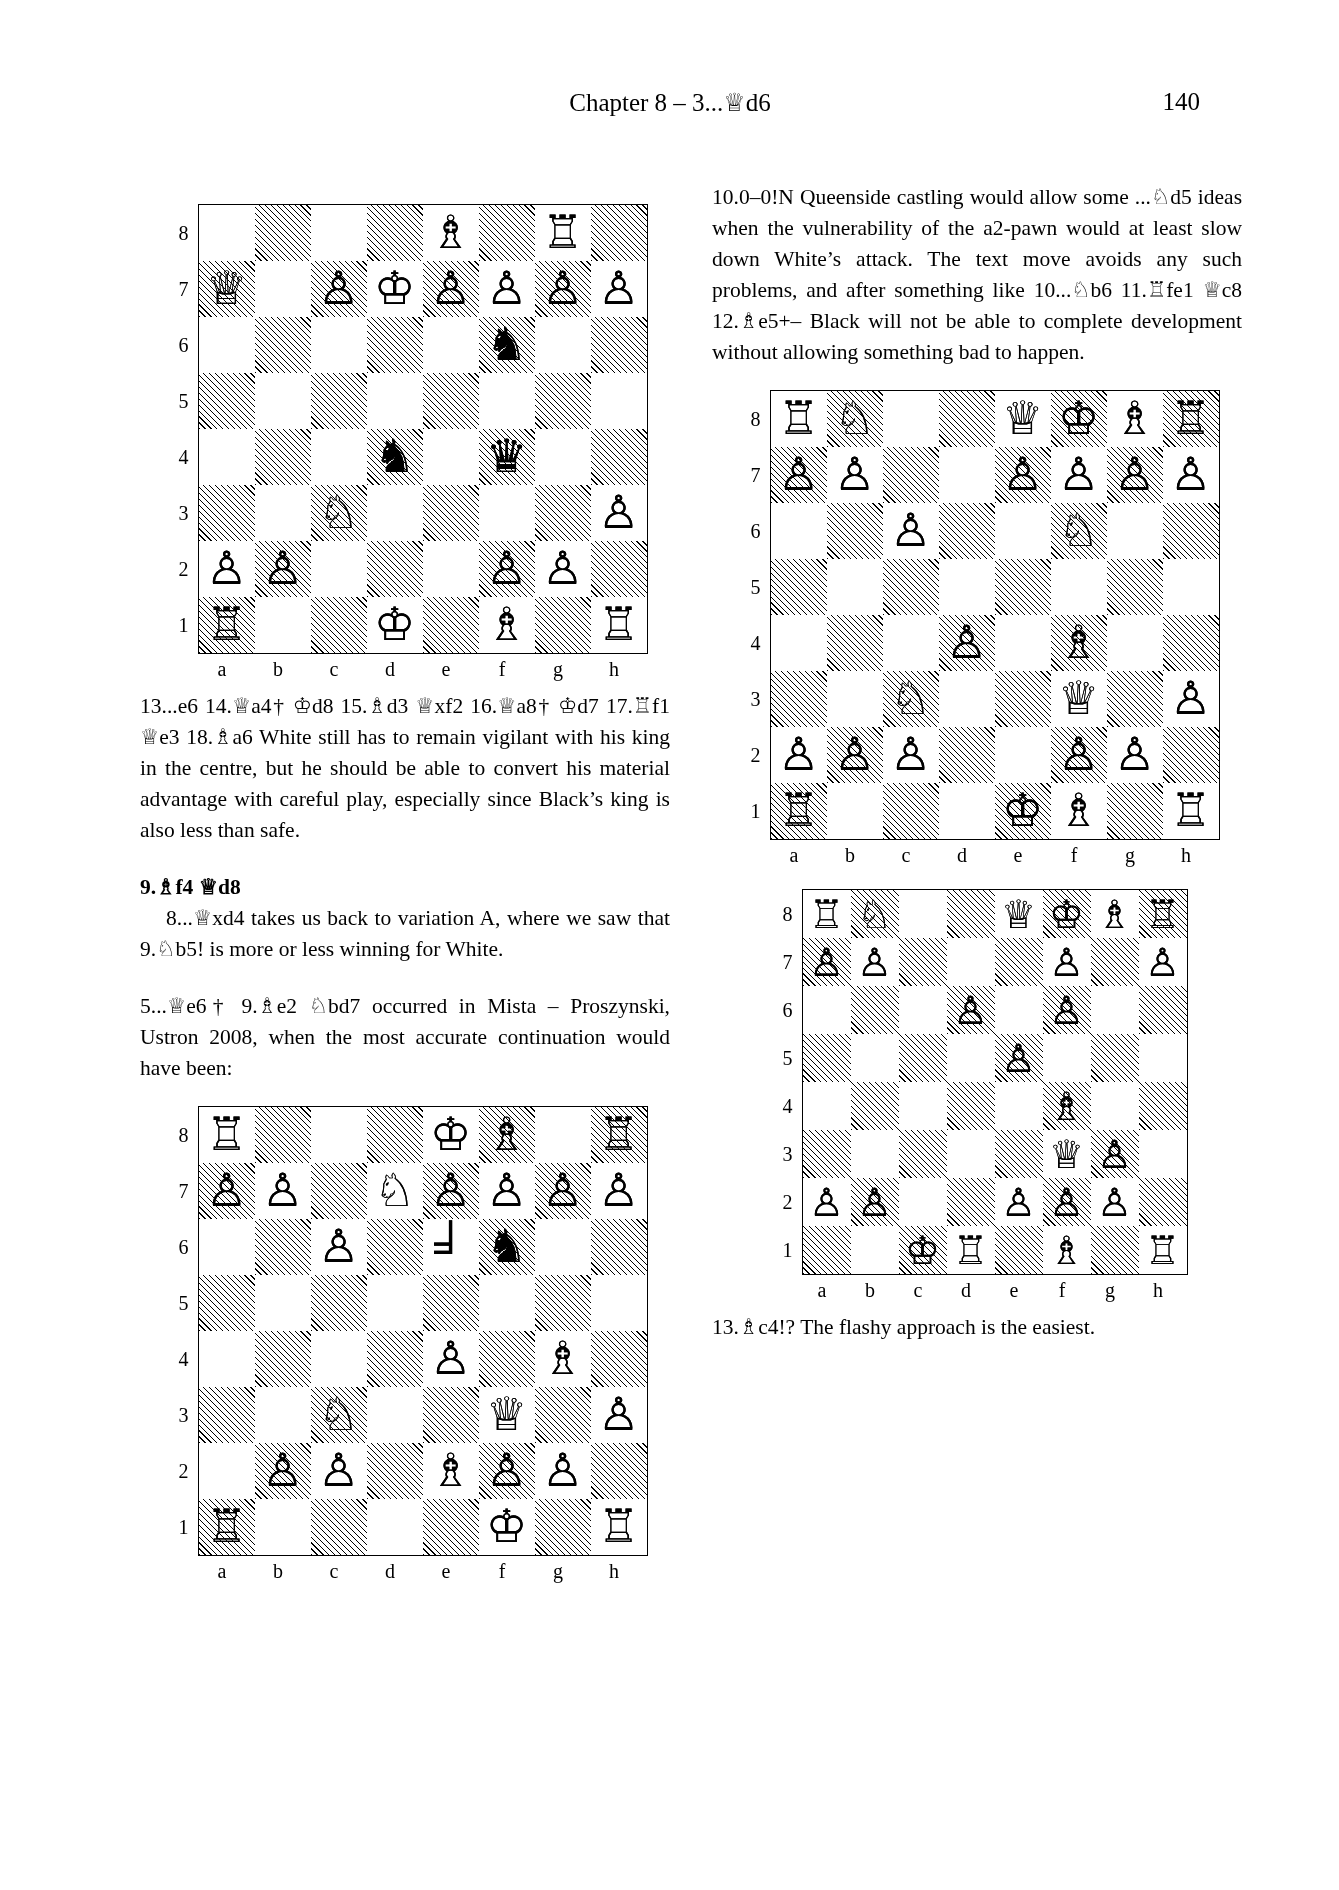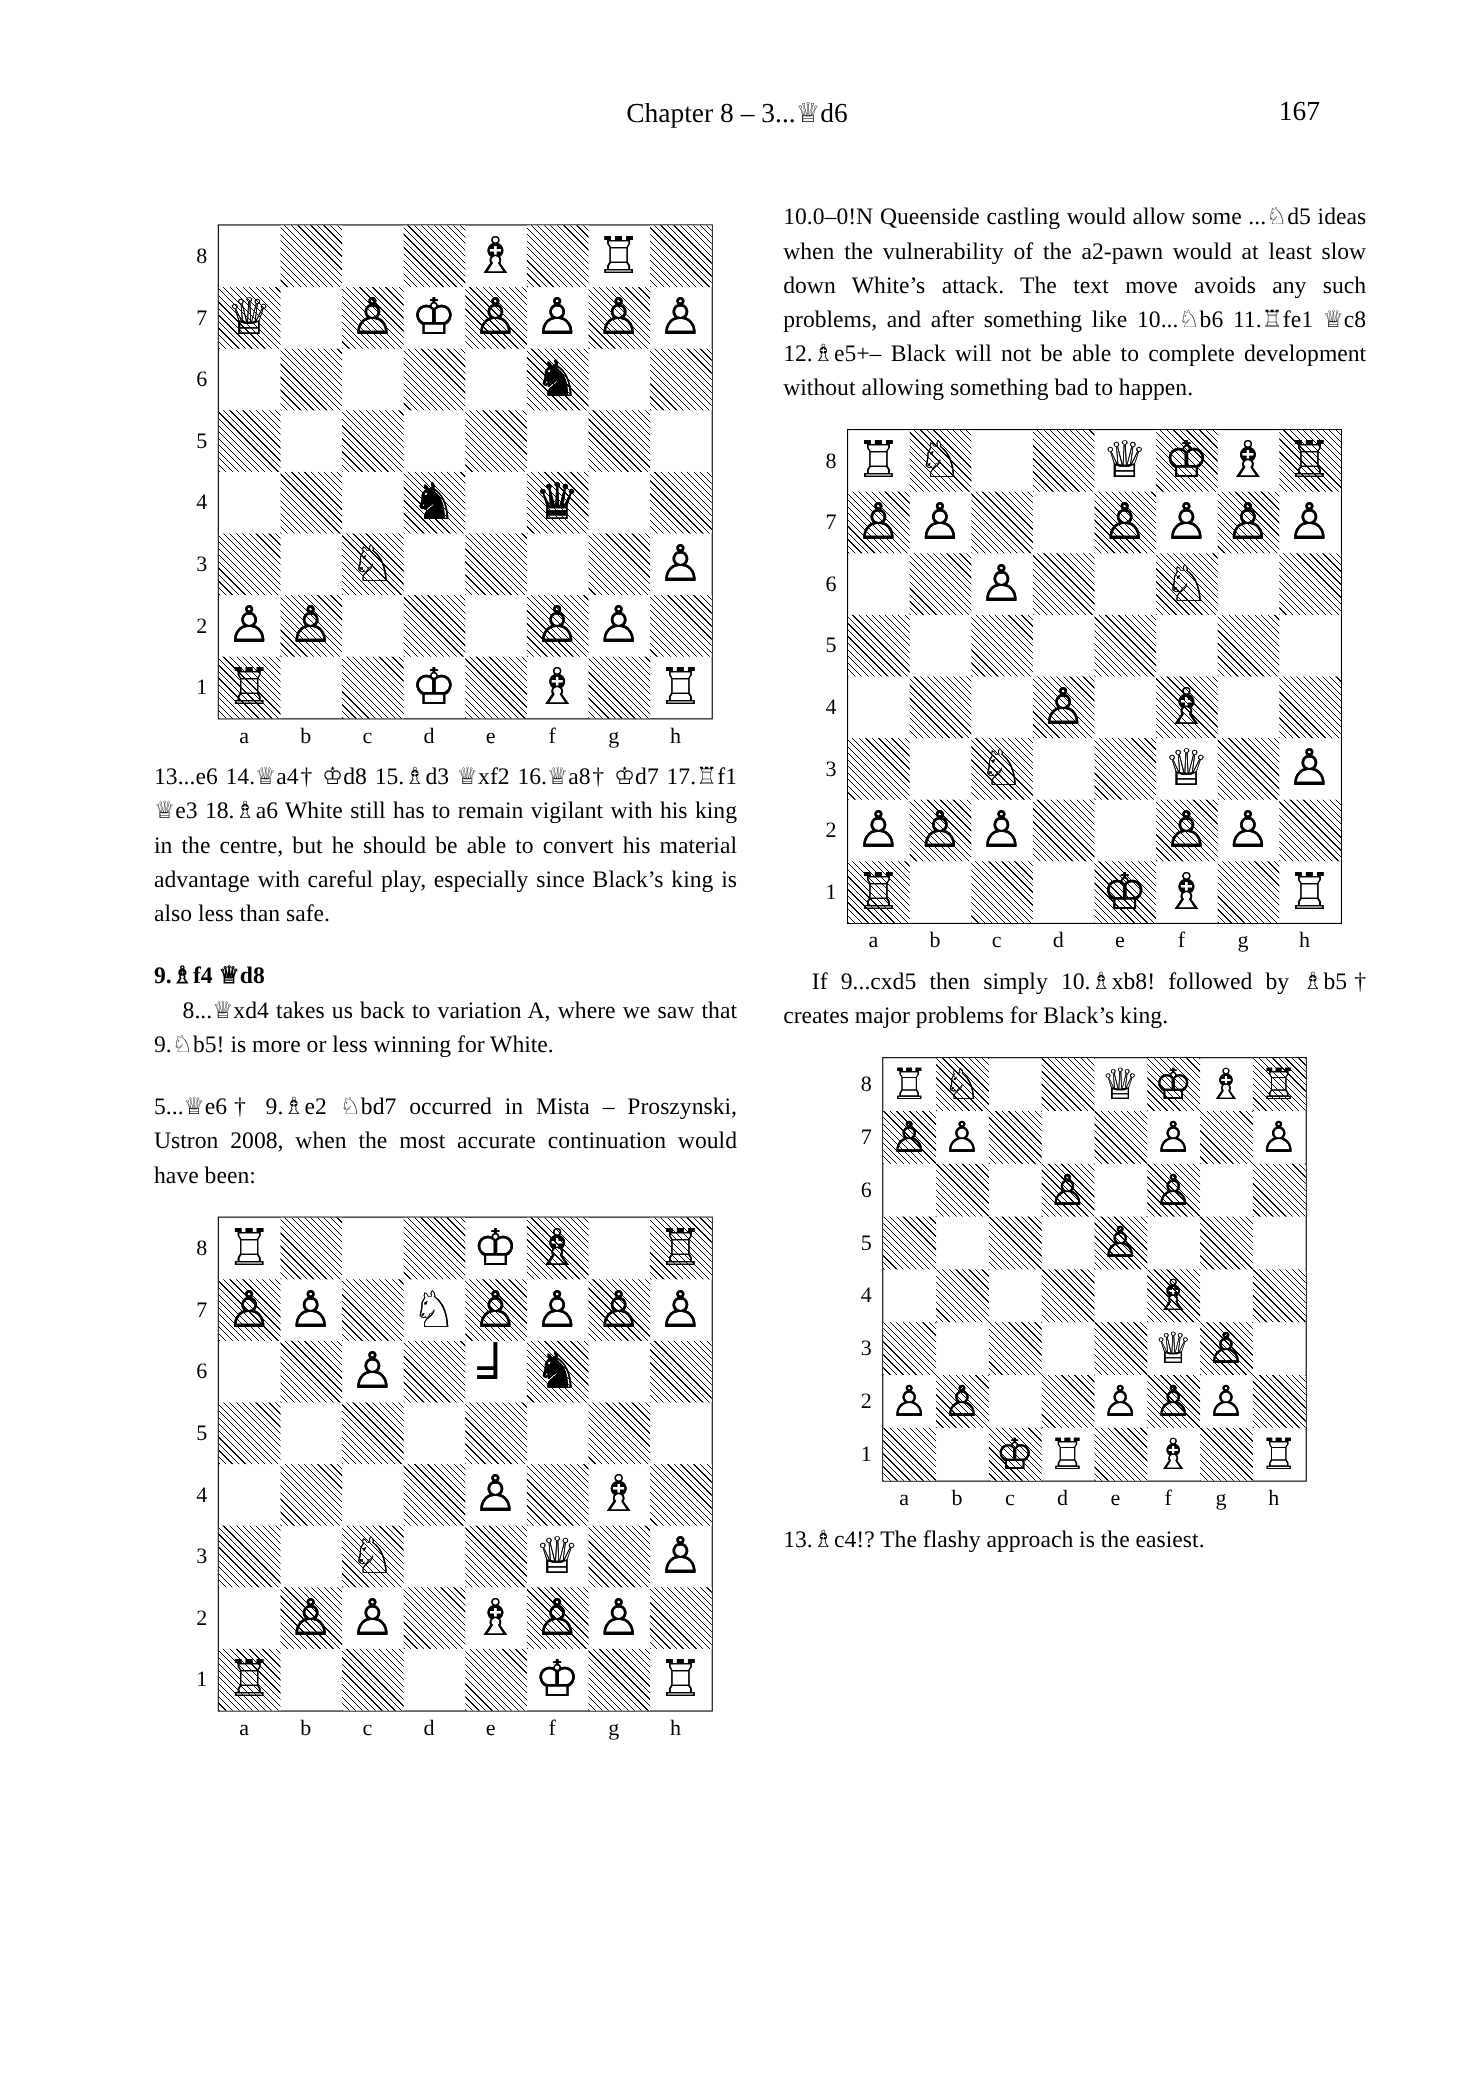--- a/index.html
+++ b/index.html
@@ -120,21 +120,21 @@
   }
   .files-offset { margin-left: 26px; }
 </style>
 </head>
 <body>
 
 <div class="page">
 
   <div class="header">
     <div class="chapter-title">Chapter 8 – 3...♕d6</div>
-    <div class="page-number">167</div>
+    <div class="page-number">140</div>
   </div>
 
   <div class="col col-left">
 
     <div class="board-wrap center" id="board1-host">
         <div class="board-row">
           <div style="display: flex; flex-direction: column;">
             <div class="rank-label" style="height: 56px; line-height: 56px;">8</div>
             <div class="rank-label" style="height: 56px; line-height: 56px;">7</div>
             <div class="rank-label" style="height: 56px; line-height: 56px;">6</div>
@@ -613,21 +613,20 @@
           <div class="file-label" style="width: 56px;">c</div>
           <div class="file-label" style="width: 56px;">d</div>
           <div class="file-label" style="width: 56px;">e</div>
           <div class="file-label" style="width: 56px;">f</div>
           <div class="file-label" style="width: 56px;">g</div>
           <div class="file-label" style="width: 56px;">h</div>
         </div>
       </div>
 
 
-    <p class="para indent tight">If 9...cxd5 then simply 10.♗xb8! followed by ♗b5† creates major problems for Black’s king.</p>
 
 
 
     <div class="board-wrap center" id="board4-host">
         <div class="board-row">
           <div style="display: flex; flex-direction: column;">
             <div class="rank-label" style="height: 48px; line-height: 48px;">8</div>
             <div class="rank-label" style="height: 48px; line-height: 48px;">7</div>
             <div class="rank-label" style="height: 48px; line-height: 48px;">6</div>
             <div class="rank-label" style="height: 48px; line-height: 48px;">5</div>

